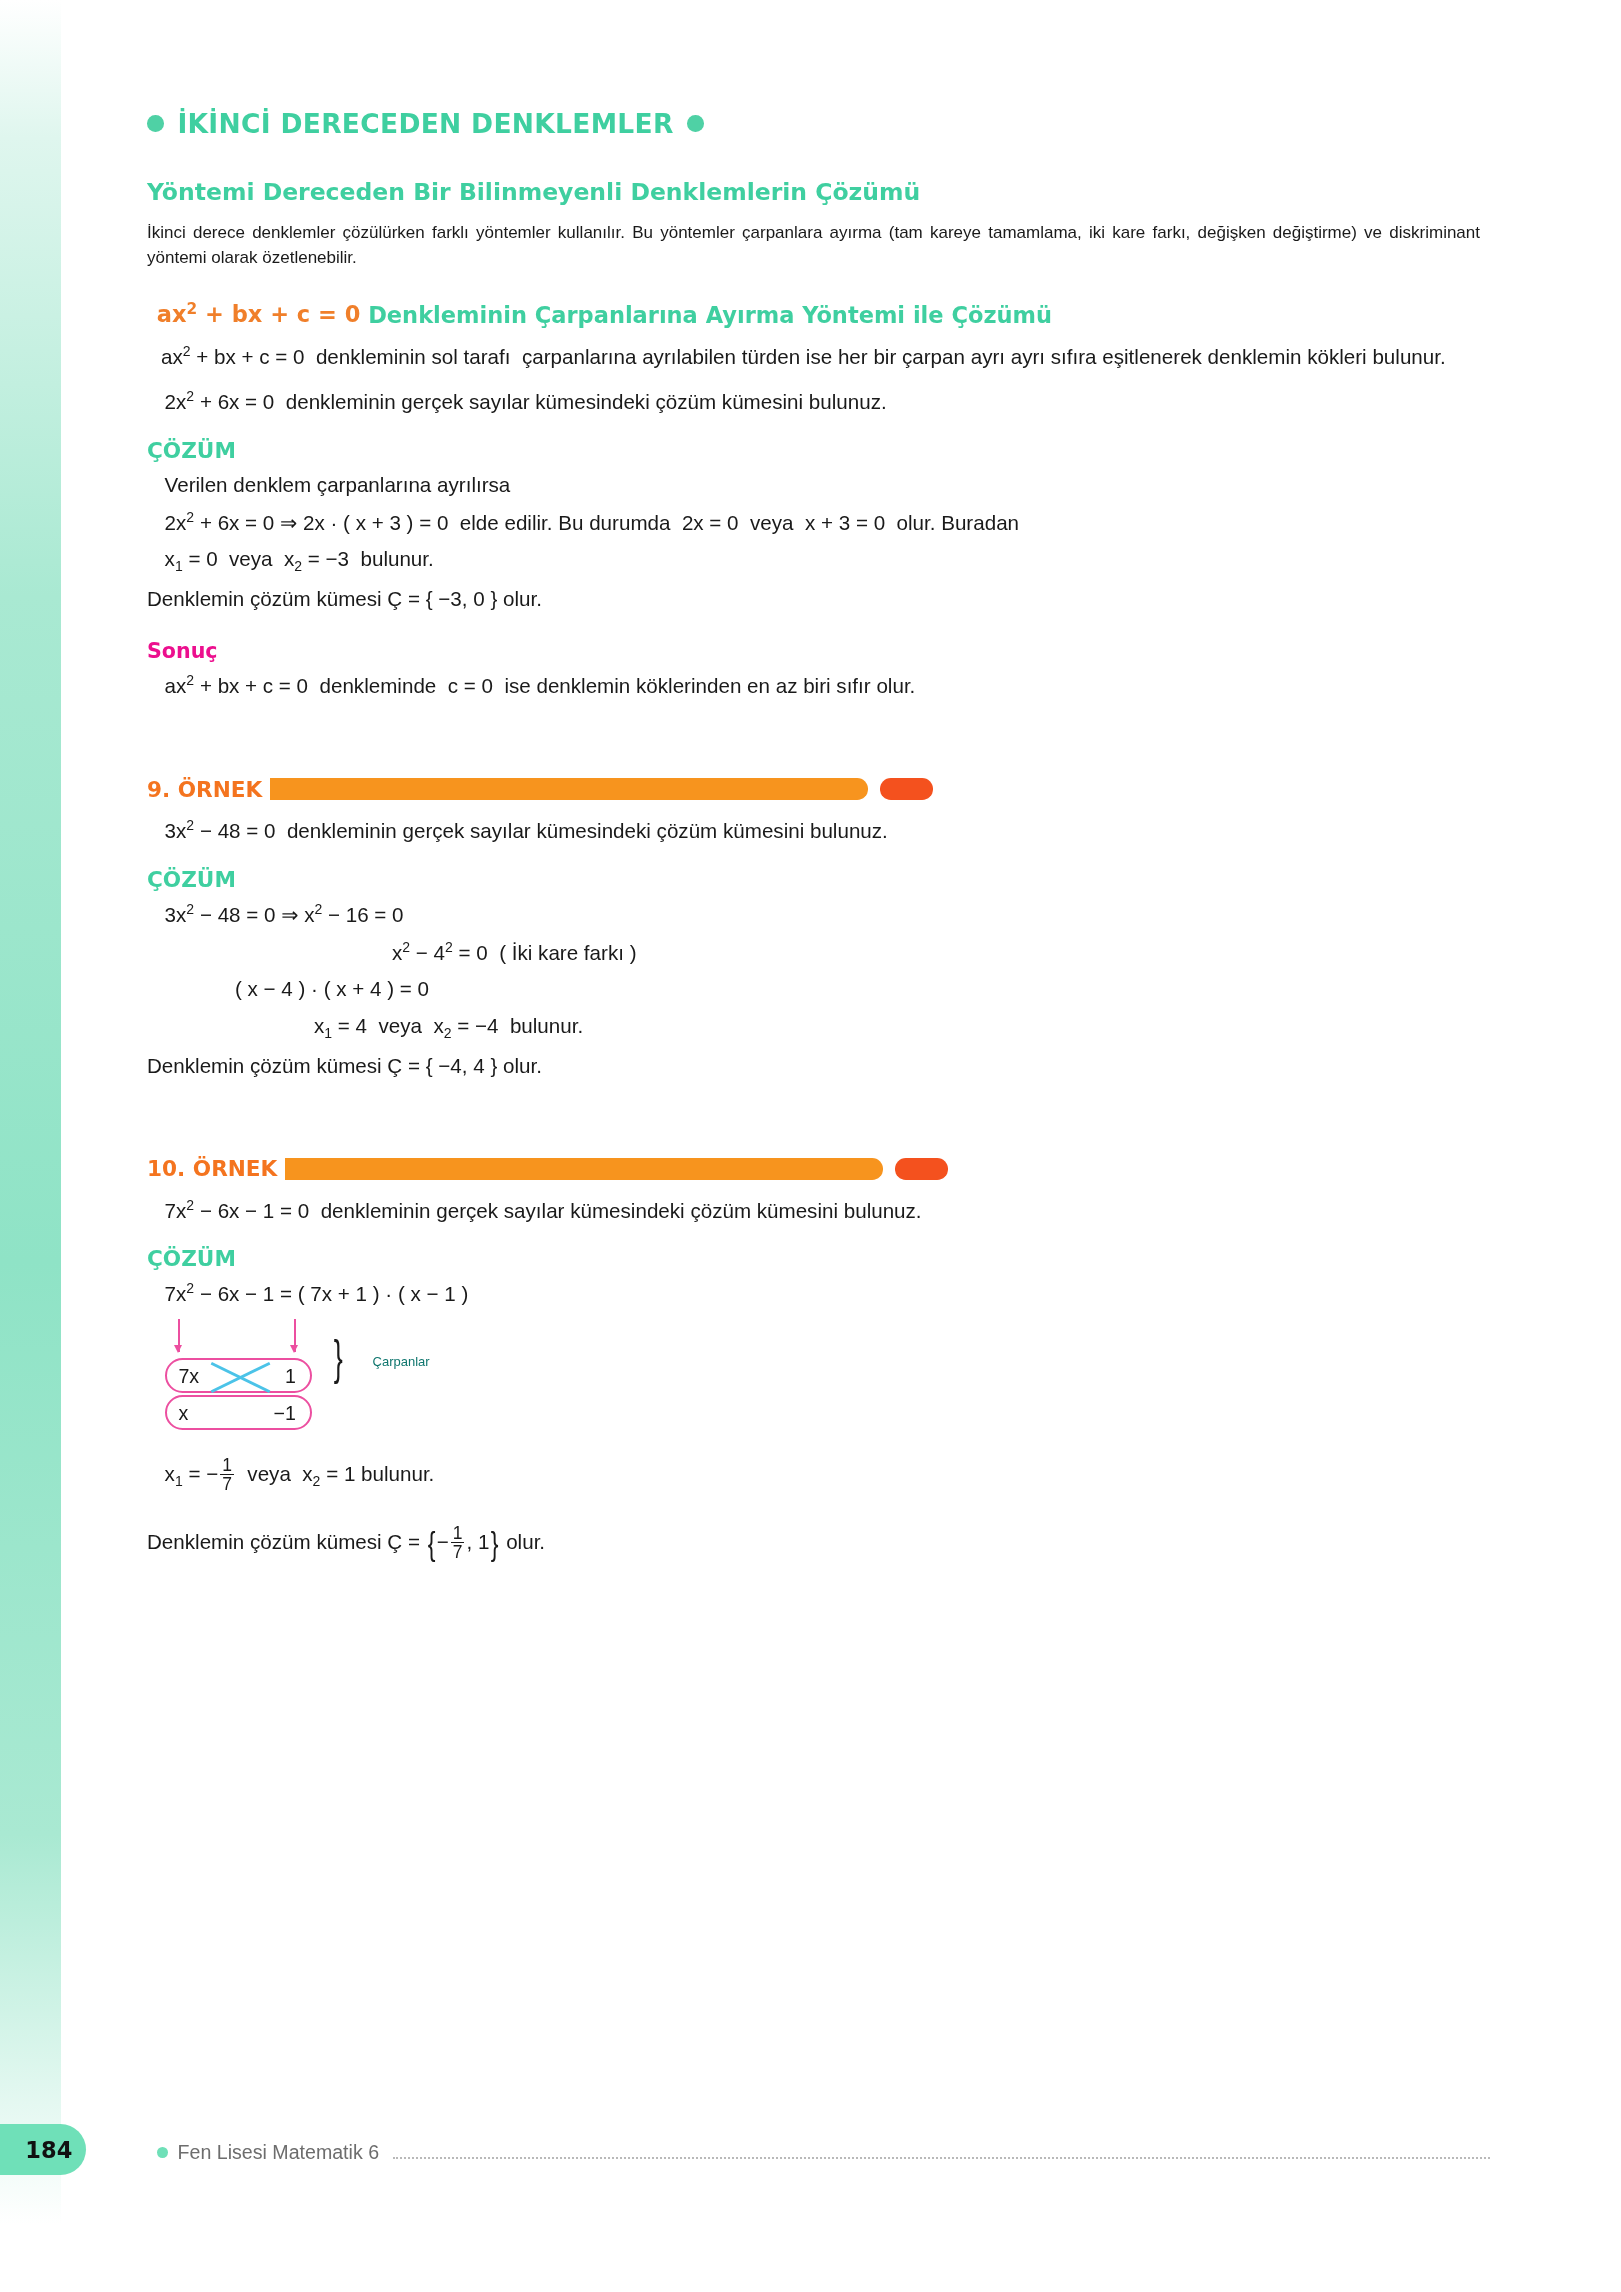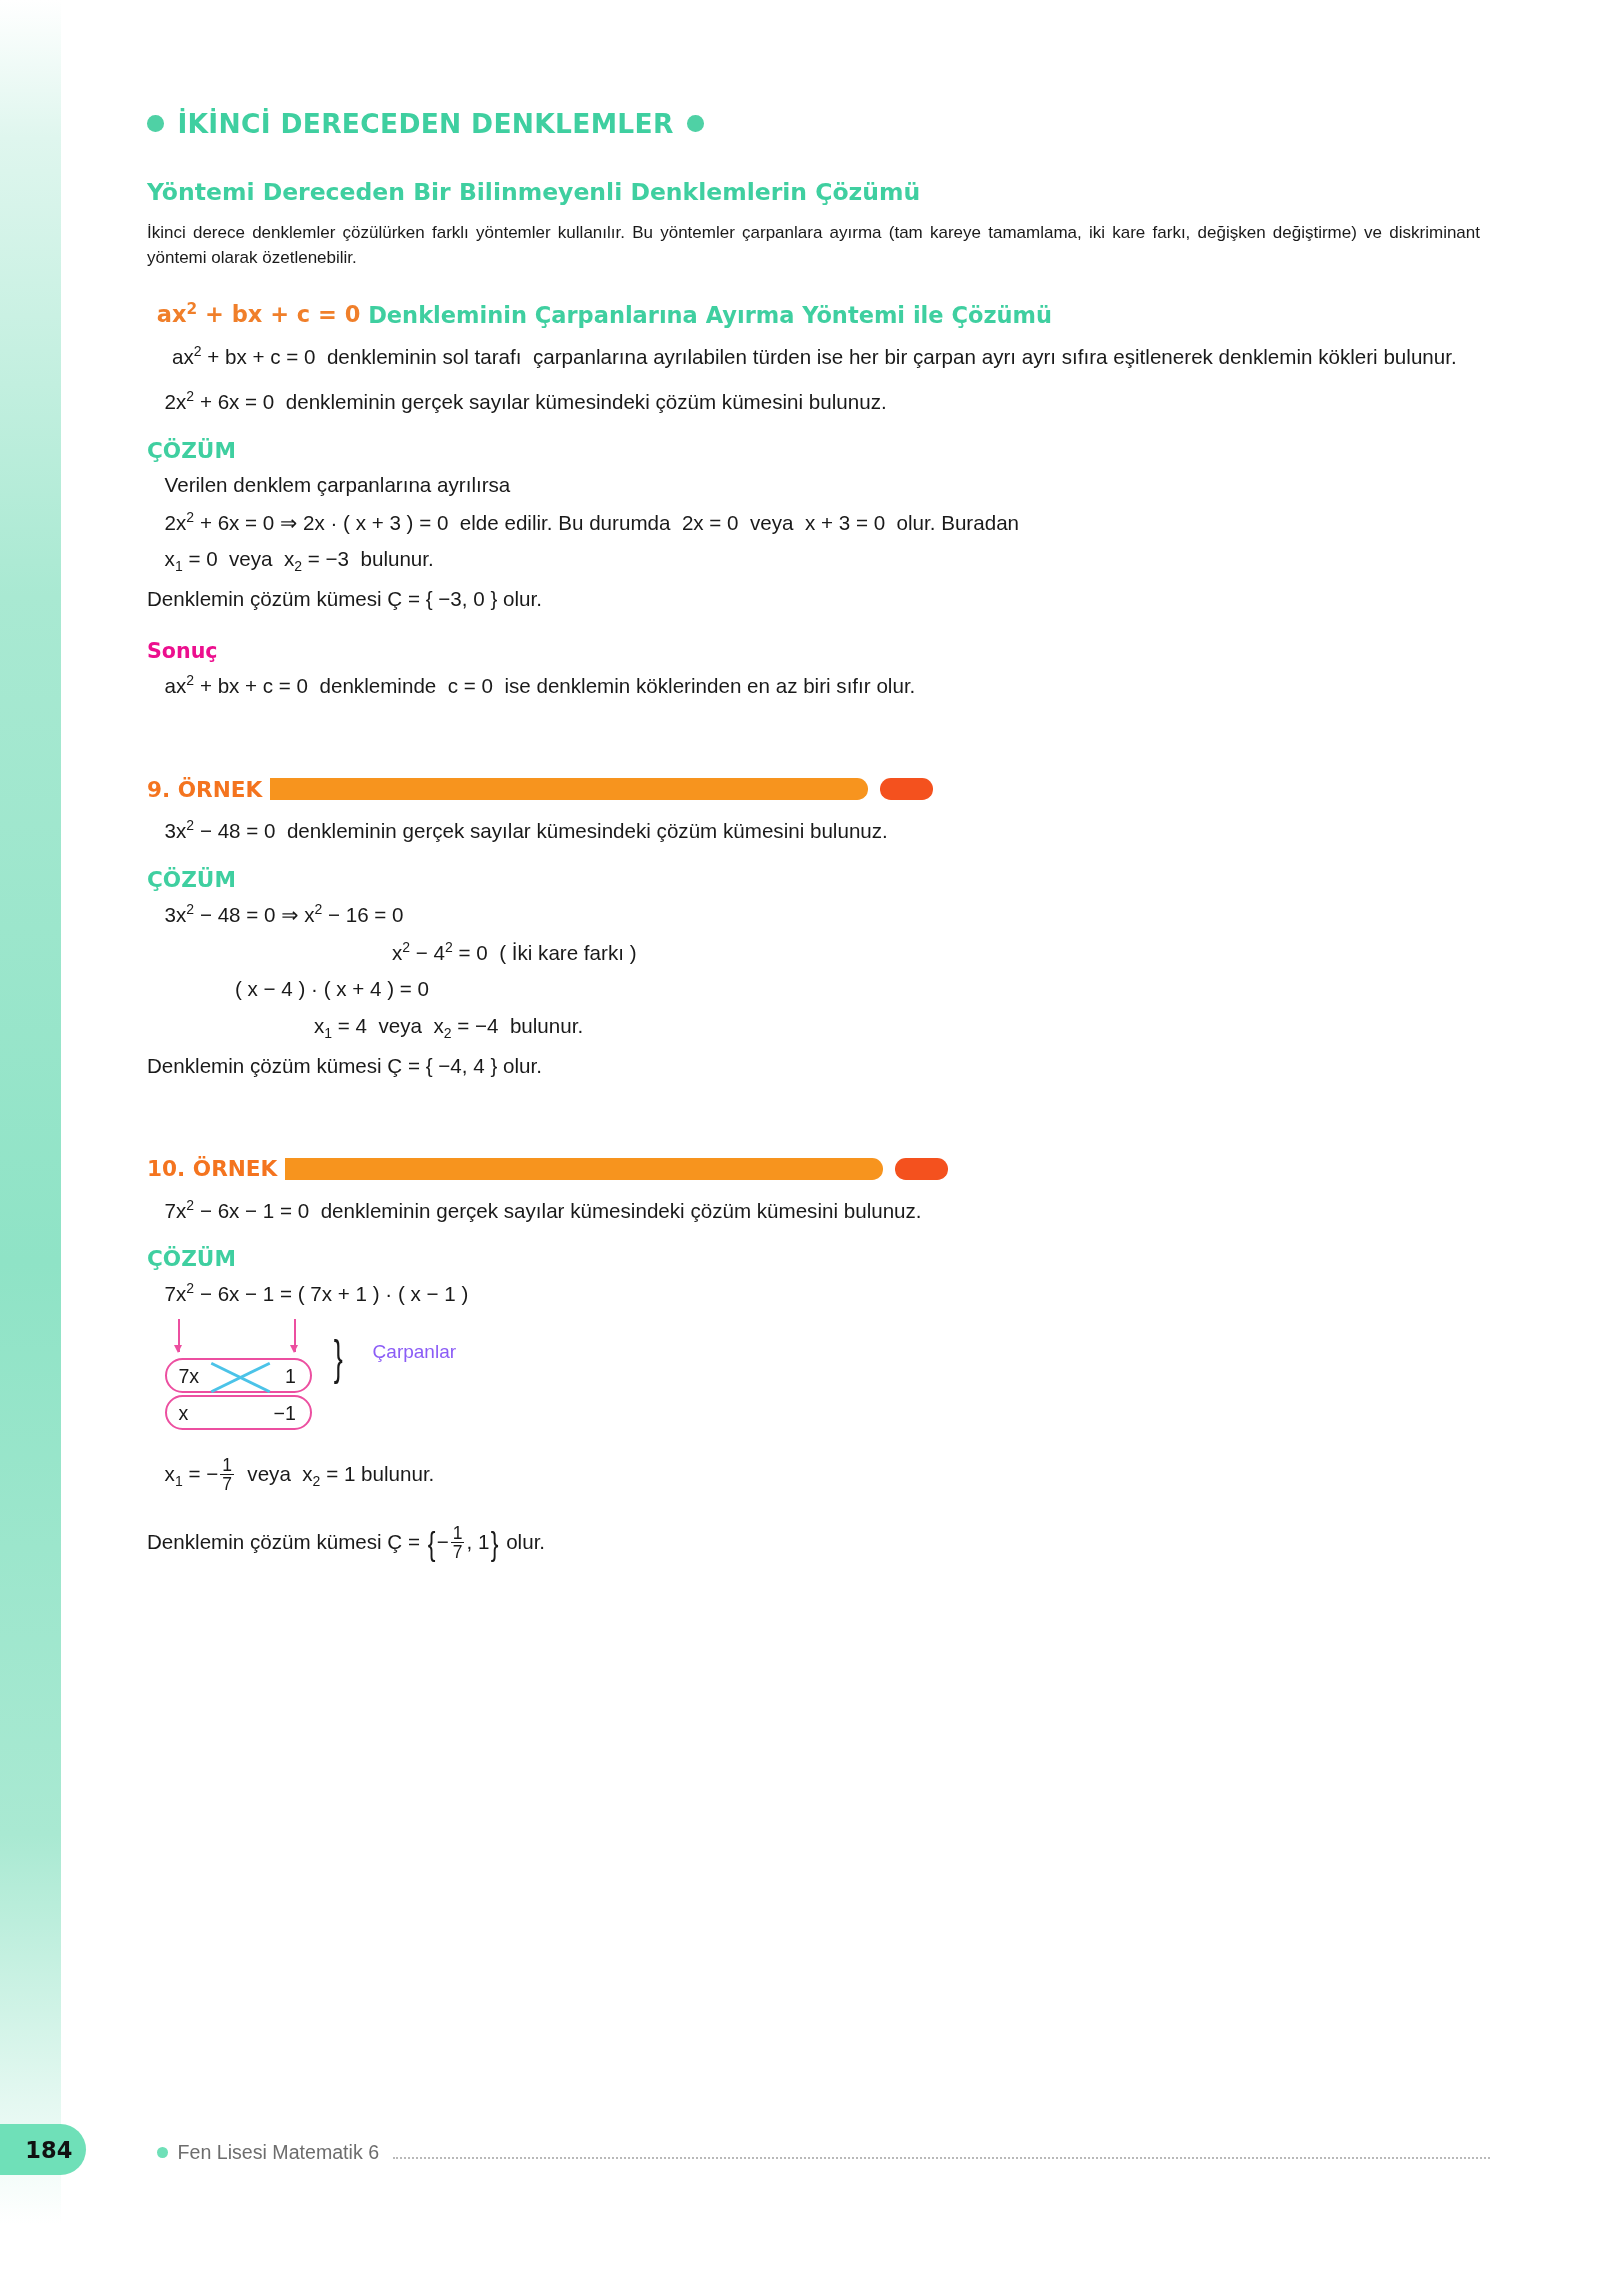--- a/index.html
+++ b/index.html
@@ -80,21 +80,21 @@
     margin-top: 29px;
     margin-left: 9.8px;
     font-size: 22.5px;
     font-weight: bold;
     color: #3fcfa0;
     font-family: "DejaVu Sans", sans-serif;
   }
   .green-head .eq { color: #f07f2a; }
 
   .indent-text {
-    margin-left: 25px;
+    margin-left: 14px;
     margin-top: 13.7px;
     font-size: 20.6px;
     line-height: 1.5;
     color: #1a1a1a;
     text-align: justify;
   }
 
   
   .ex-header {
     display: flex;
@@ -208,23 +208,23 @@
     left: 165px;
     top: 13.7px;
     font-size: 49px;
     color: #1a1a1a;
     line-height: 1;
     transform: scaleX(0.55);
   }
   .carpanlar-label {
     position: absolute;
     left: 208px;
-    top: 22px;
-    font-size: 19px;
-    color: #8b5cf6;
+    top: 35px;
+    font-size: 13px;
+    color: #0f766e;
   }
 
   
   .frac {
     display: inline-block;
     vertical-align: middle;
     text-align: center;
     font-size: 0.85em;
     line-height: 1.05;
     margin: 0 2px;

